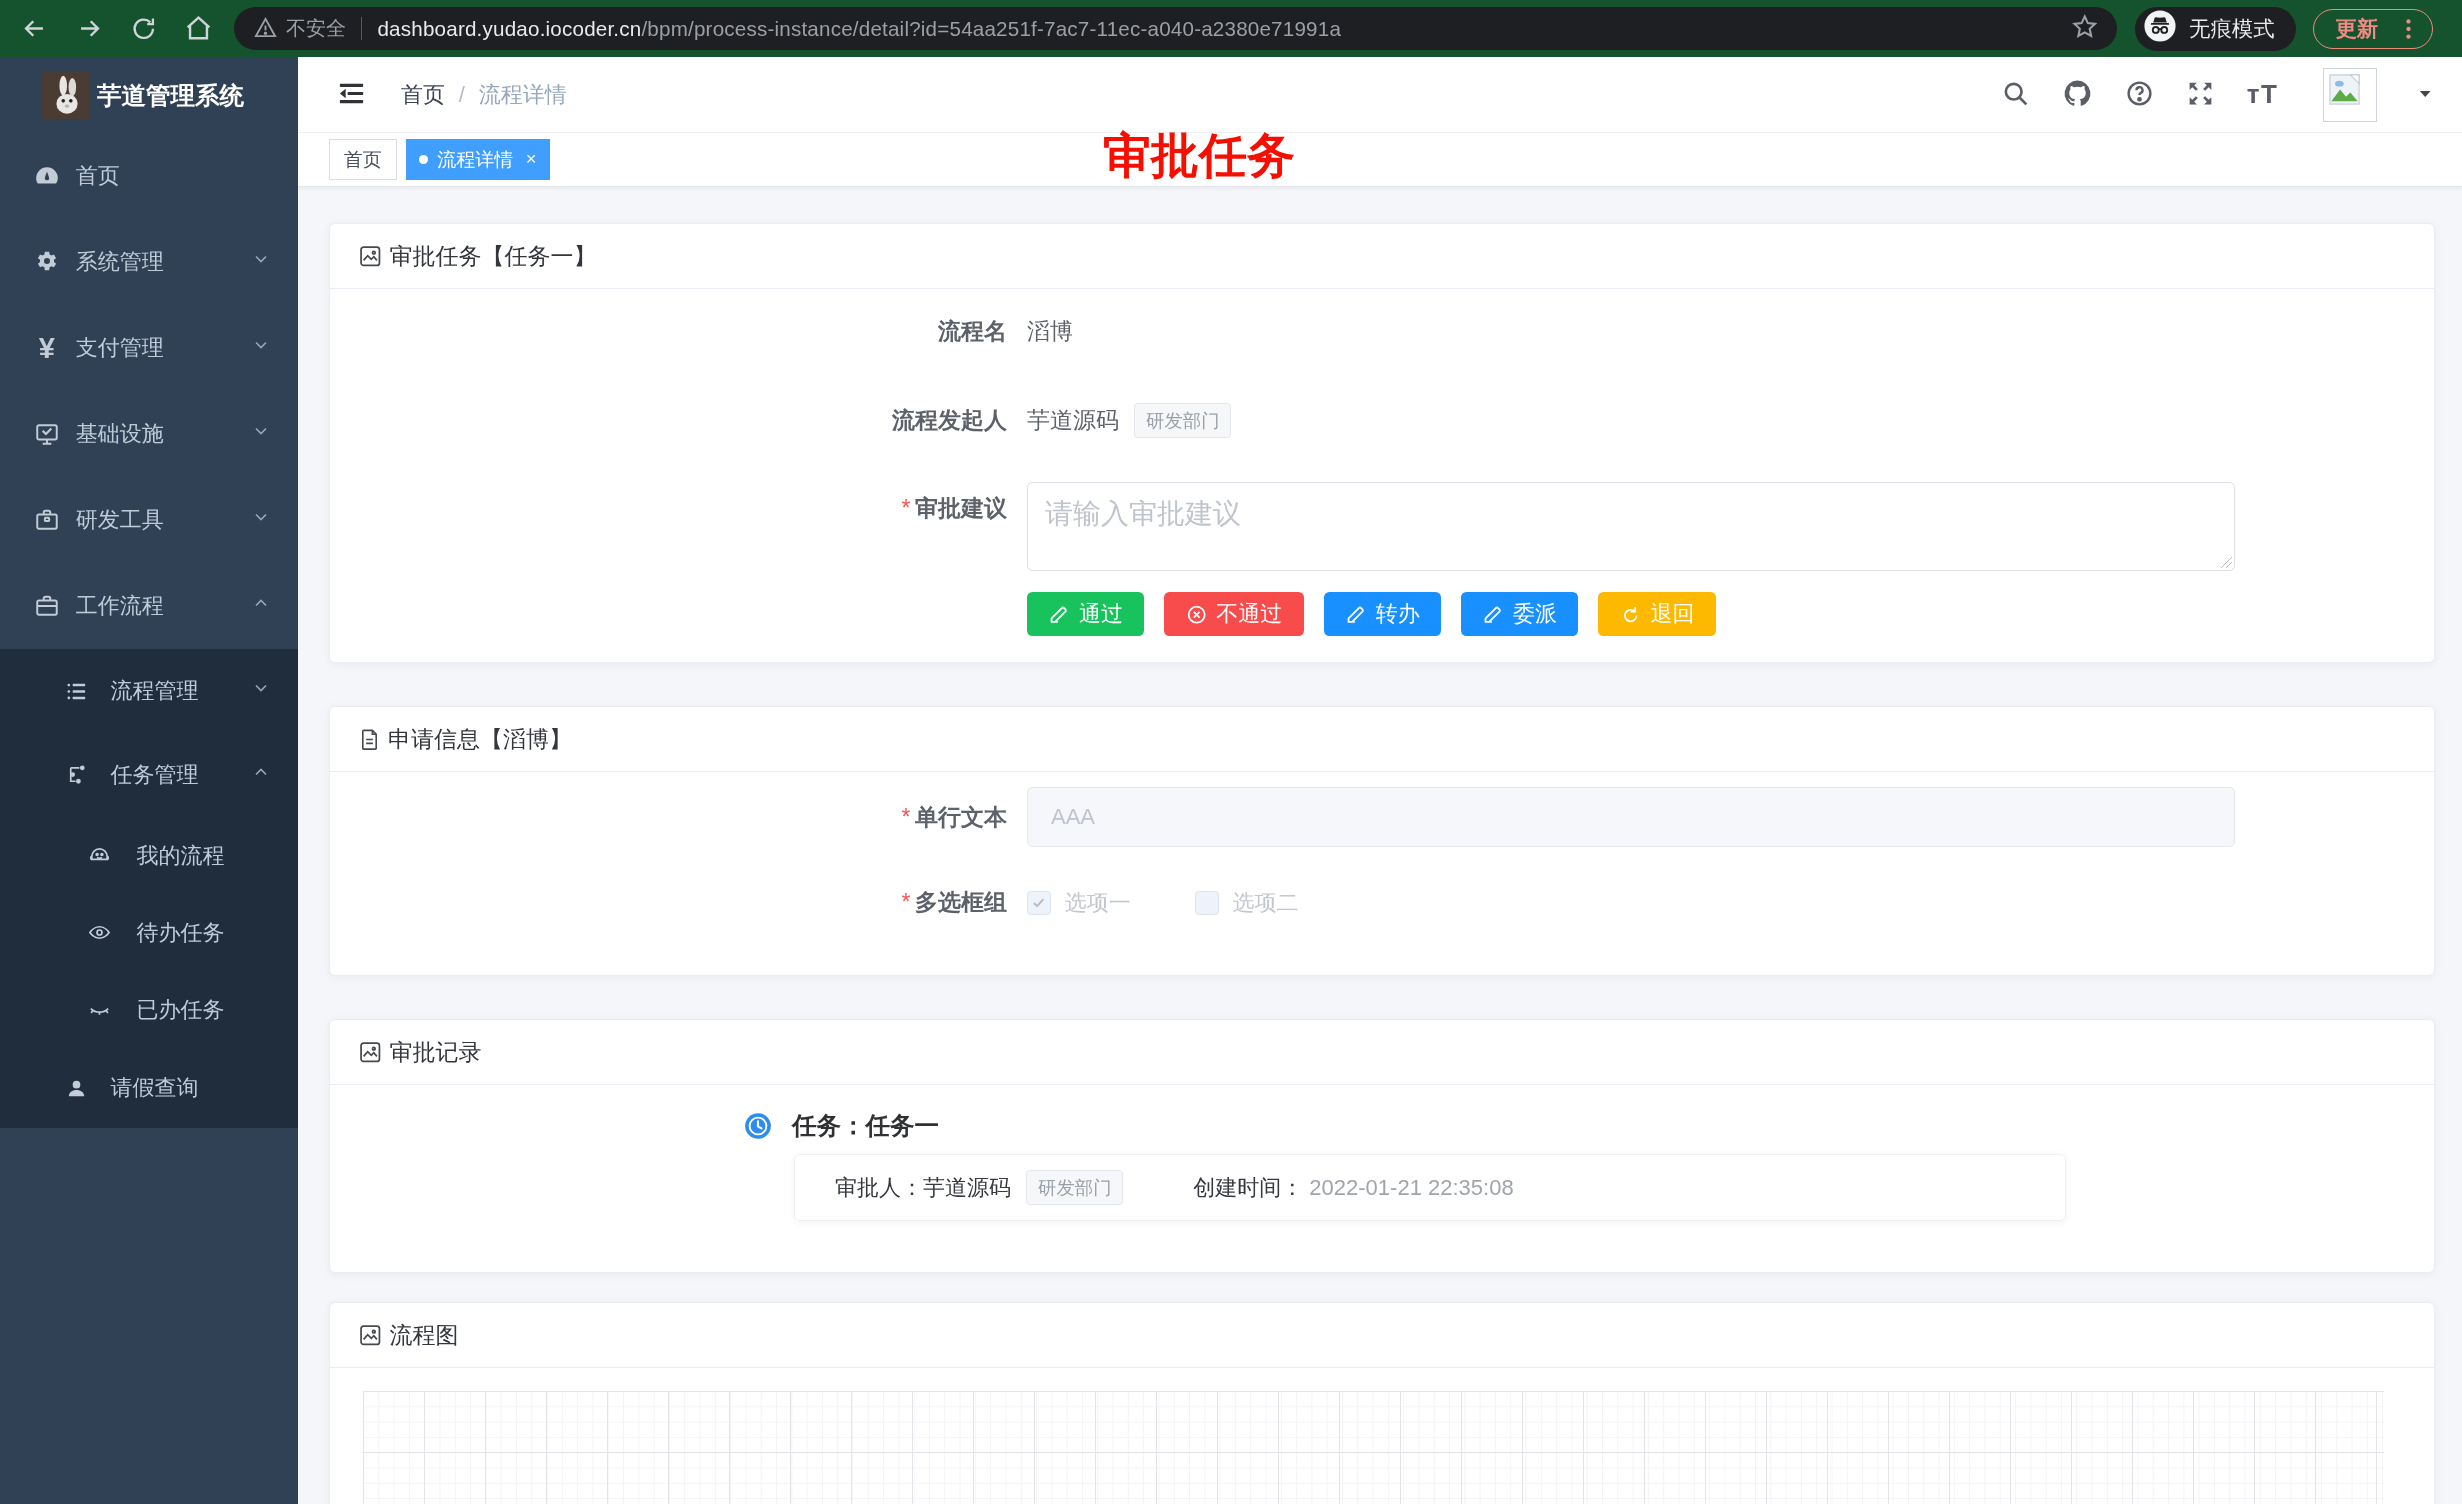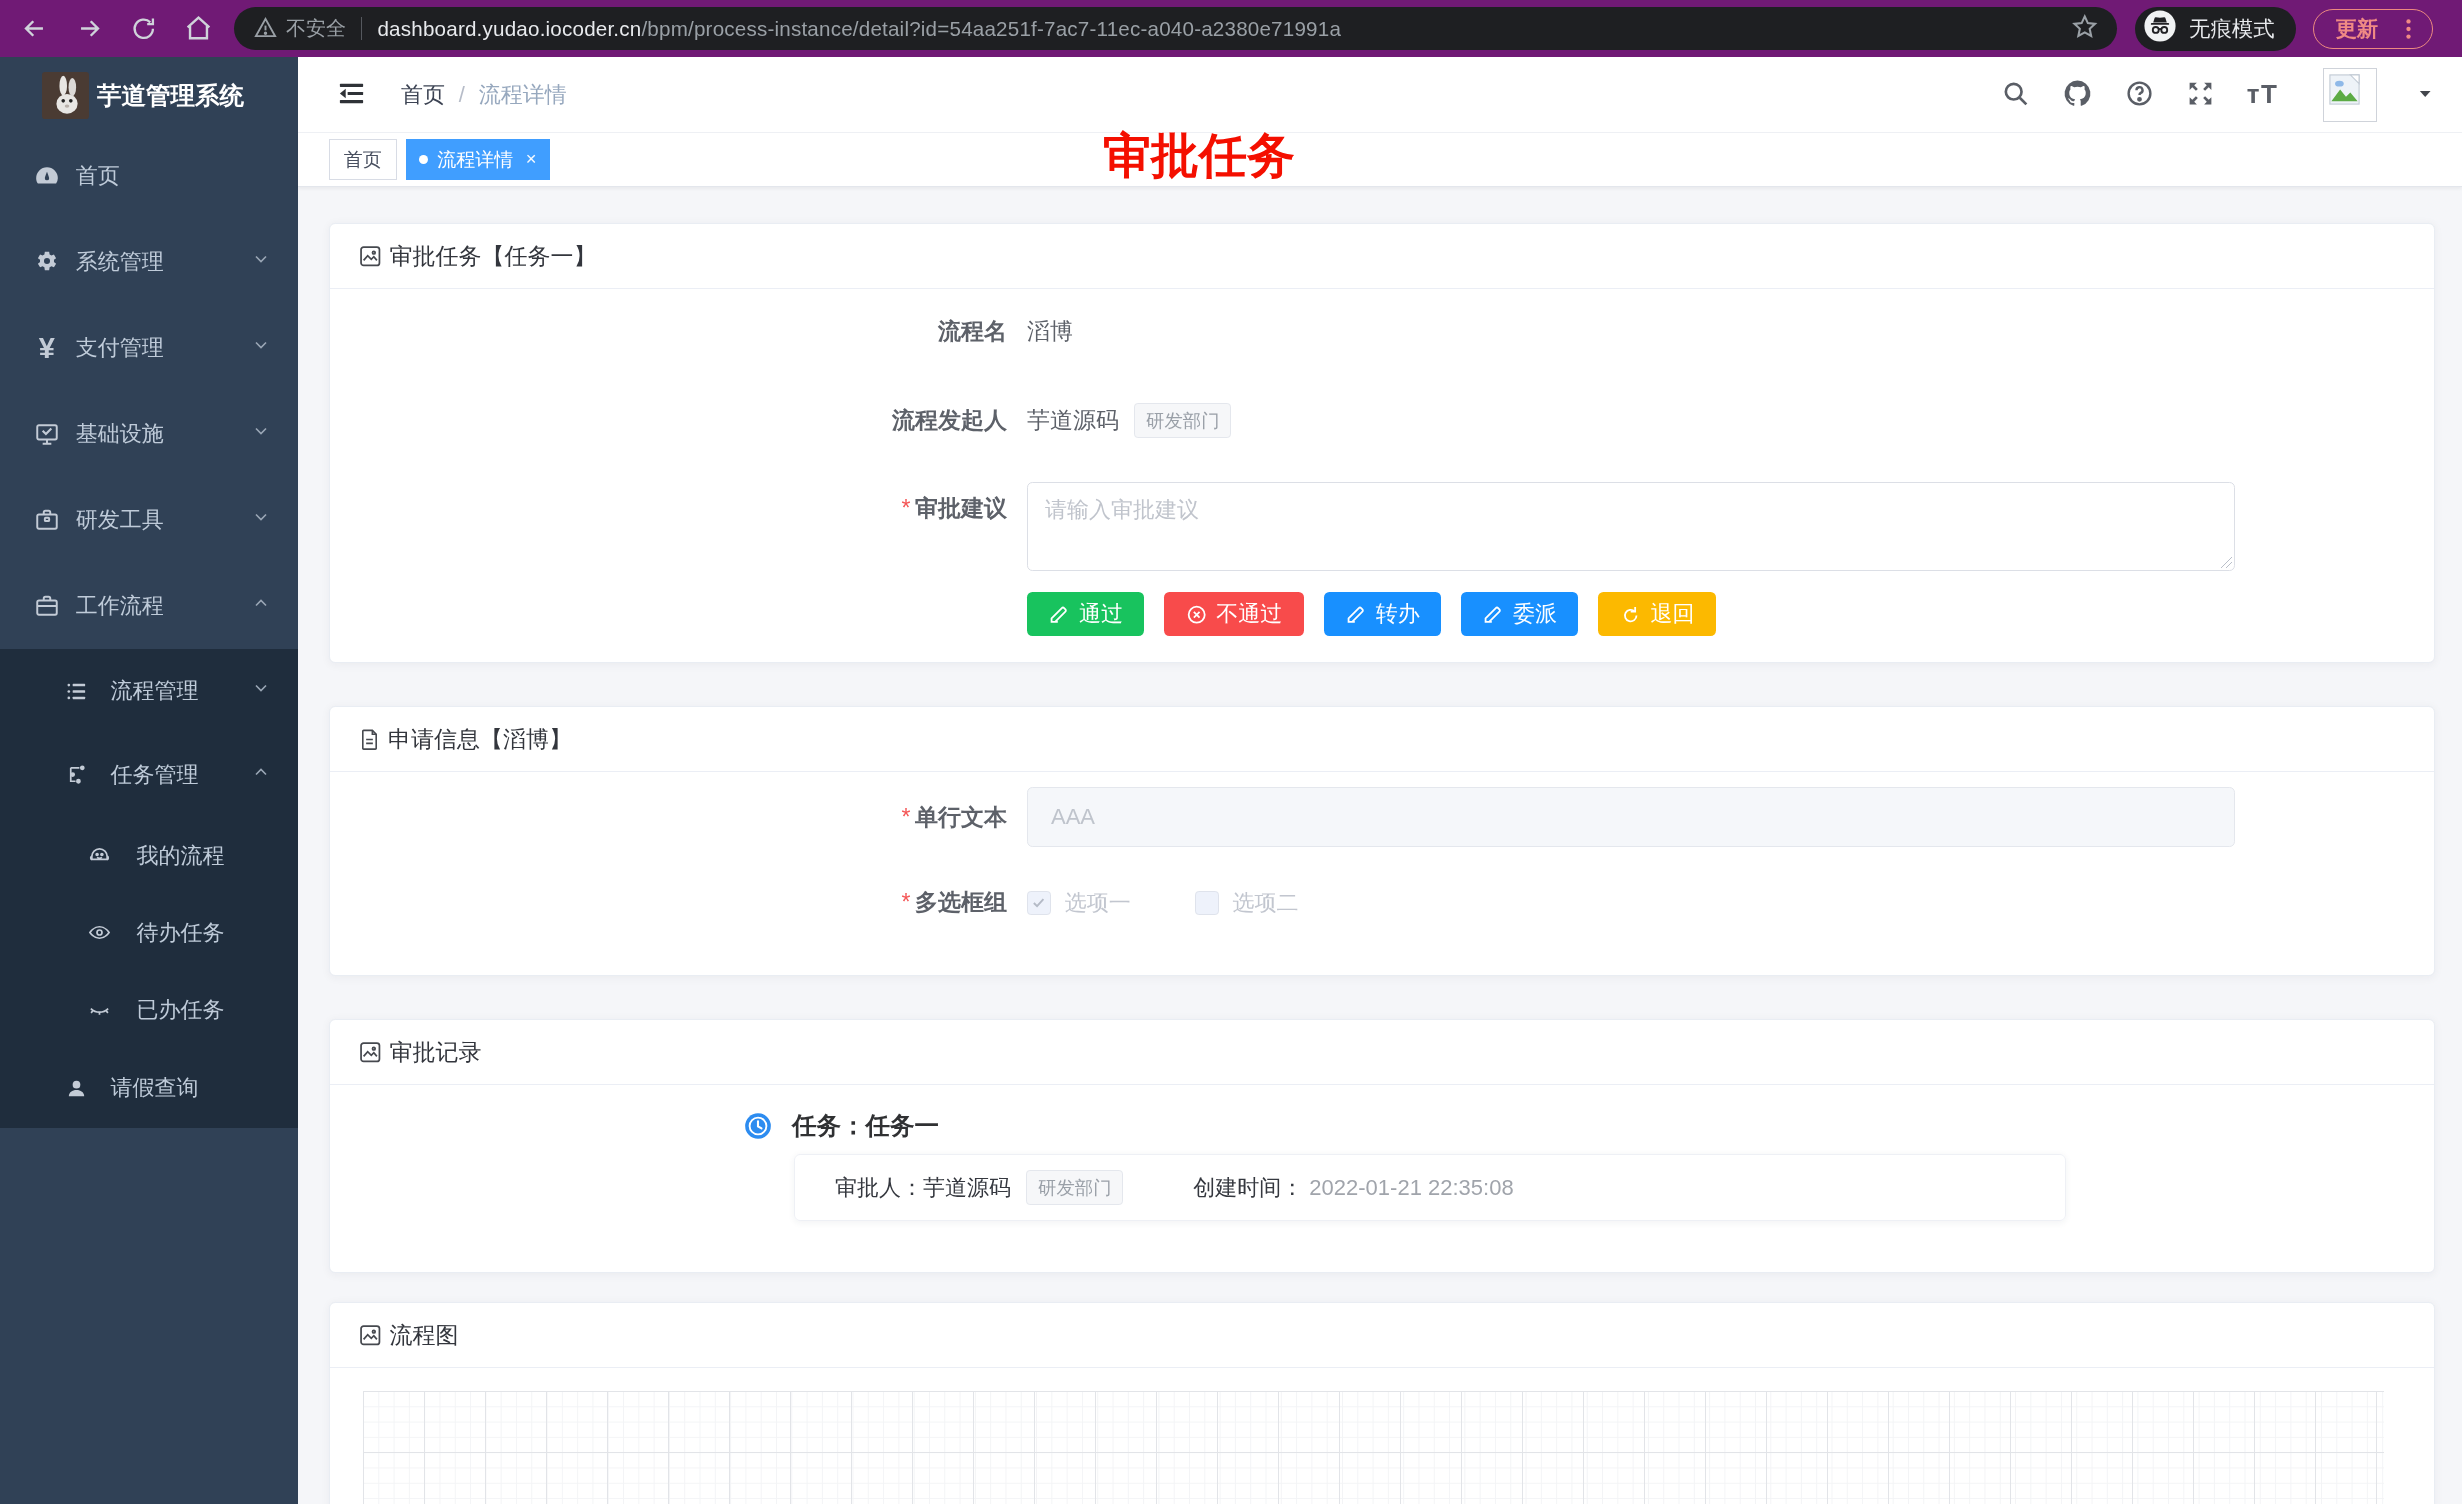--- a/index.html
+++ b/index.html
@@ -1,20 +1,20 @@
 <!DOCTYPE html>
 <html style="font-size:12.2px"><head>
 <meta charset="utf-8">
 <style>
   * { margin:0; padding:0; box-sizing:border-box; }
   body { font-family:"Liberation Sans","DejaVu Sans",sans-serif; }
   .screen { position:relative; width:2462px; height:1505px; overflow:hidden; background:#f5f6f9; }
 
   
-  .browser-bar { position:relative; height:57px; background:#701a75; display:flex; align-items:center; }
+  .browser-bar { position:relative; height:57px; background:#14532d; display:flex; align-items:center; }
   .nav-btns { display:flex; align-items:center; gap:26px; padding:0 21.4px 0 20px; }
   .nav-btns svg { display:block; }
   .omnibox { display:flex; align-items:center; height:43px; width:1883px; background:#1e1f22; border-radius:21.4px; padding:0 18.4px 0 20px; }
   .sec-label { color:#9aa0a6; font-size:20px; margin-left:9.2px; }
   .omni-div { width:0.8px; height:23px; background:#55585e; margin:0 15.3px; }
   .url { font-size:20.6px; letter-spacing:0.2px; white-space:nowrap; }
   .url-host { color:#e8eaed; }
   .url-path { color:#9aa0a6; }
   .omni-star { margin-left:auto; }
   .incog-badge { display:flex; align-items:center; gap:12.2px; height:44px; background:#1e1f22; border-radius:22px; padding:0 21.4px 0 7.6px; margin-left:18.4px; }
@@ -66,21 +66,21 @@
   .card { background:#fff; border:0.8px solid #e9edf3; border-radius:6.1px; box-shadow:0 1.5px 9.2px rgba(31,45,61,.05); margin-bottom:43px; overflow:hidden; }
   .card-head { height:65px; display:flex; align-items:center; padding-left:27.5px; border-bottom:0.8px solid #ebeef5; color:#33363d; font-size:23px; font-weight:400; gap:7.6px; }
   .card-head svg { color:#46494f; flex:none; }
 
   .form-row { display:flex; align-items:center; }
   .f-label { width:677px; flex:none; text-align:right; font-size:23px; color:#5d6169; font-weight:600; }
   .f-label .req { color:#f45656; margin-right:4.6px; font-weight:400; }
   .f-value { margin-left:20px; font-size:23px; color:#5d6169; font-weight:500; display:flex; align-items:center; }
   .tag { display:inline-block; font-size:18.4px; color:#9aa0a8; background:#f6f7f9; border:0.8px solid #e4e7ed; border-radius:3.8px; padding:3.8px 10.7px; margin-left:15.3px; font-weight:400; white-space:nowrap; }
   .textarea { position:relative; margin-left:20px; width:1208px; height:89px; background:#fff; border:0.8px solid #dcdfe6; border-radius:5.4px; }
-  .textarea textarea { width:100%; height:100%; border:0; outline:none; resize:none; background:transparent; font-family:Liberation Mono, monospace; font-size:22px; padding:12.2px 17px; color:#333; }
+  .textarea textarea { width:100%; height:100%; border:0; outline:none; resize:none; background:transparent; font-family:Liberation Mono, monospace; font-size:28px; padding:12.2px 17px; color:#333; }
   .textarea textarea::placeholder { color:#c0c4cc; }
   .resize-grip { position:absolute; right:2.3px; bottom:2.3px; width:12.2px; height:12.2px;
      background:linear-gradient(135deg, transparent 0 50%, #b9bfc9 50% 56%, transparent 56% 72%, #b9bfc9 72% 78%, transparent 78%); }
   .btn-row { margin-left:697px; display:flex; gap:20px; }
   .btn { height:44px; border:none; border-radius:5.4px; color:#fff; font-size:22px; font-family:inherit; display:flex; align-items:center; gap:9.2px; padding:0 21.4px; cursor:pointer; }
   .btn svg { flex:none; }
   .btn-green { background:#18c35e; }
   .btn-red { background:#f84b4b; }
   .btn-blue { background:#1890ff; }
   .btn-yellow { background:#fcb900; }

